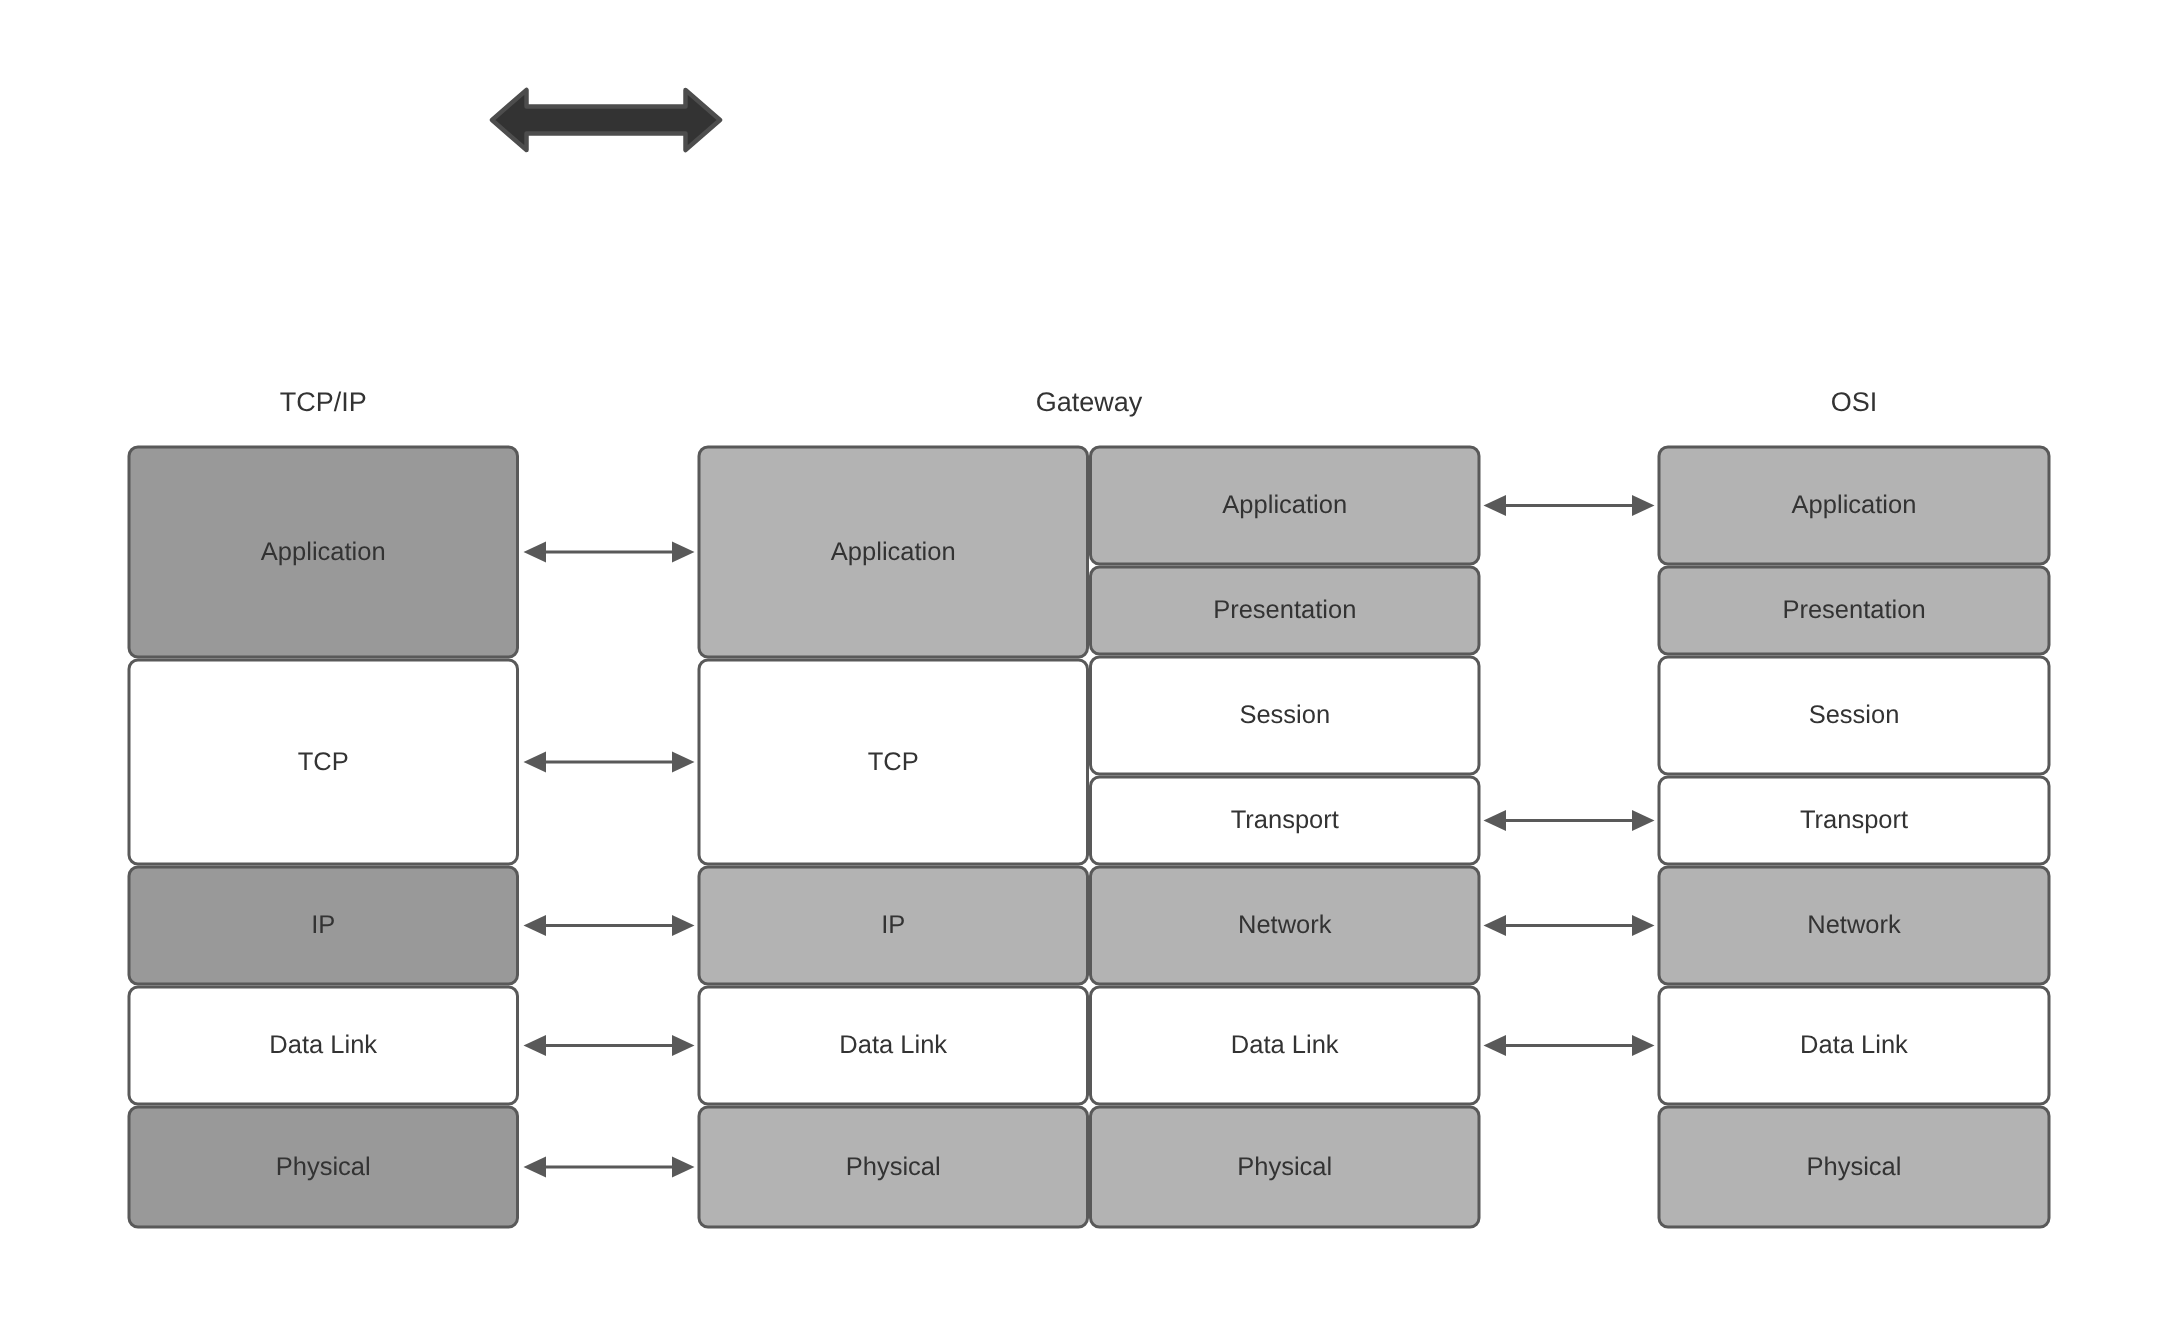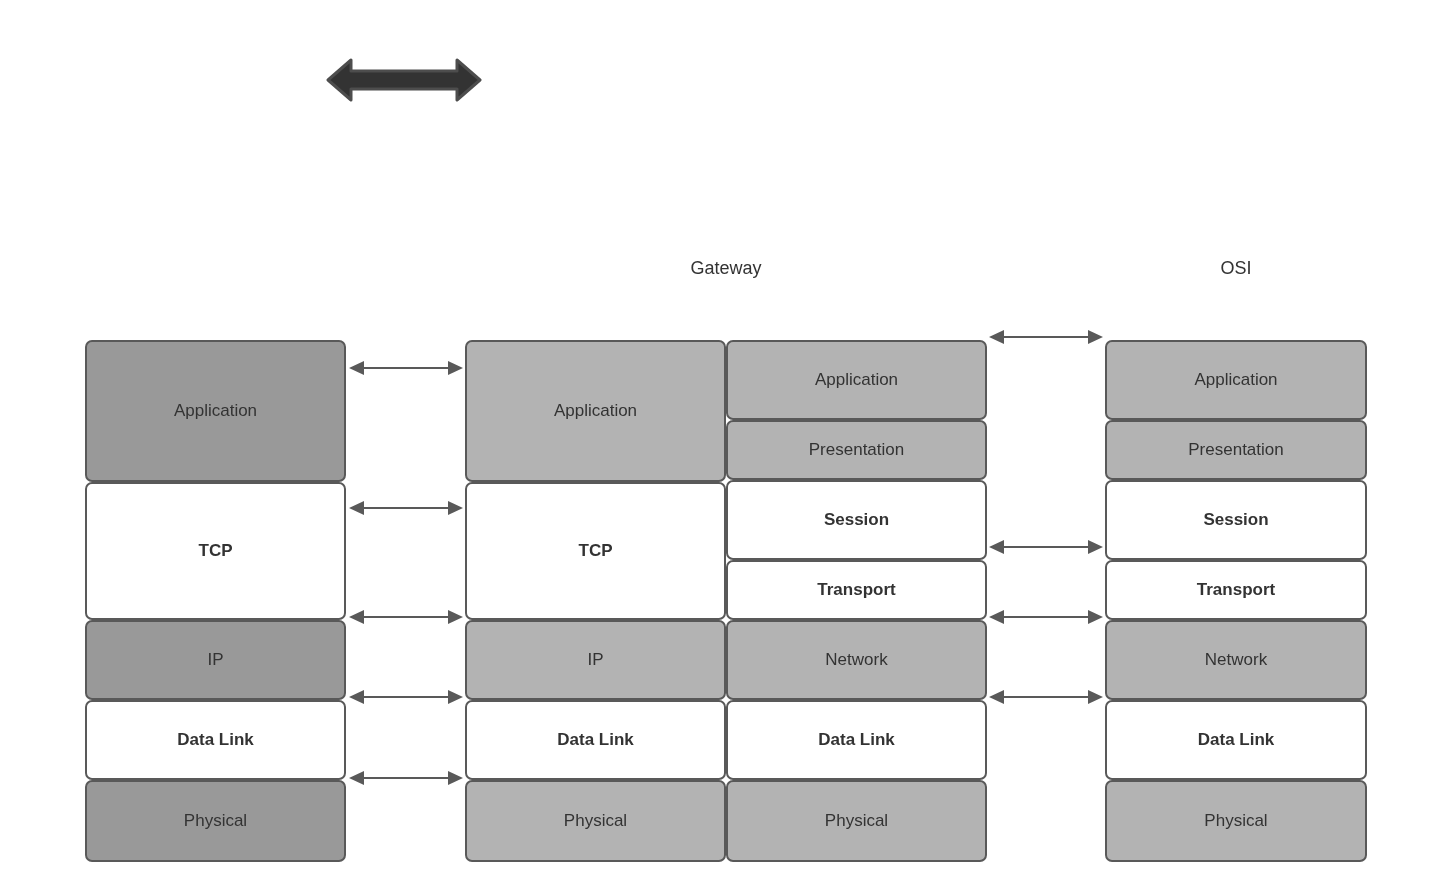--- a/index.html
+++ b/index.html
@@ -15,36 +15,36 @@
   .col-title {
     position: absolute;
     top: 256px;
     height: 24px;
     line-height: 24px;
     text-align: center;
     font-size: 18px;
     color: #333333;
   }
 
-  .stack { position: absolute; top: 297px; width: 261px; margin-top: 43px; }
+  .stack { position: absolute; top: 297px; width: 261px; }
 
   .layer {
     box-sizing: border-box;
     width: 100%;
     border: 2px solid #595959;
     border-radius: 7px;
     display: flex;
     align-items: center;
     justify-content: center;
     font-size: 17px;
     color: #333333;
   }
   .layer.dark  { background: #999999; }
   .layer.light { background: #b3b3b3; }
-  .layer.white { background: #ffffff; font-weight: bold; }
+  .layer.white { background: #ffffff; }
 
   
   .harrow { position: absolute; height: 14px; }
   .harrow .shaft {
     position: absolute; left: 12px; right: 12px; top: 6px; height: 2px;
     background: #595959;
   }
   .harrow .head-l {
     position: absolute; left: 0; top: 0; width: 0; height: 0;
     border-top: 7px solid transparent;
@@ -62,20 +62,21 @@
 </style>
 </head>
 <body>
 
 <div id="canvas">
 
   <svg class="thick-arrow" width="158" height="44" viewBox="0 0 158 44">
     <polygon points="3,22 26,2 26,13 132,13 132,2 155,22 132,42 132,31 26,31 26,42" fill="#333333" stroke="#4d4d4d" stroke-width="3" stroke-linejoin="round"></polygon>
   </svg>
 
+  <div class="col-title" style="left:85px;  width:261px;">TCP/IP</div>
   <div class="col-title" style="left:1105px;width:262px;">OSI</div>
   <div class="col-title" style="left:465px; width:522px;">Gateway</div>
 
   <div class="stack" id="col-tcpip" style="left:85px;">
       <div class="layer dark" style="height: 142px;">
         <span>Application</span>
       </div>
       <div class="layer white" style="height: 138px;">
         <span>TCP</span>
       </div>

